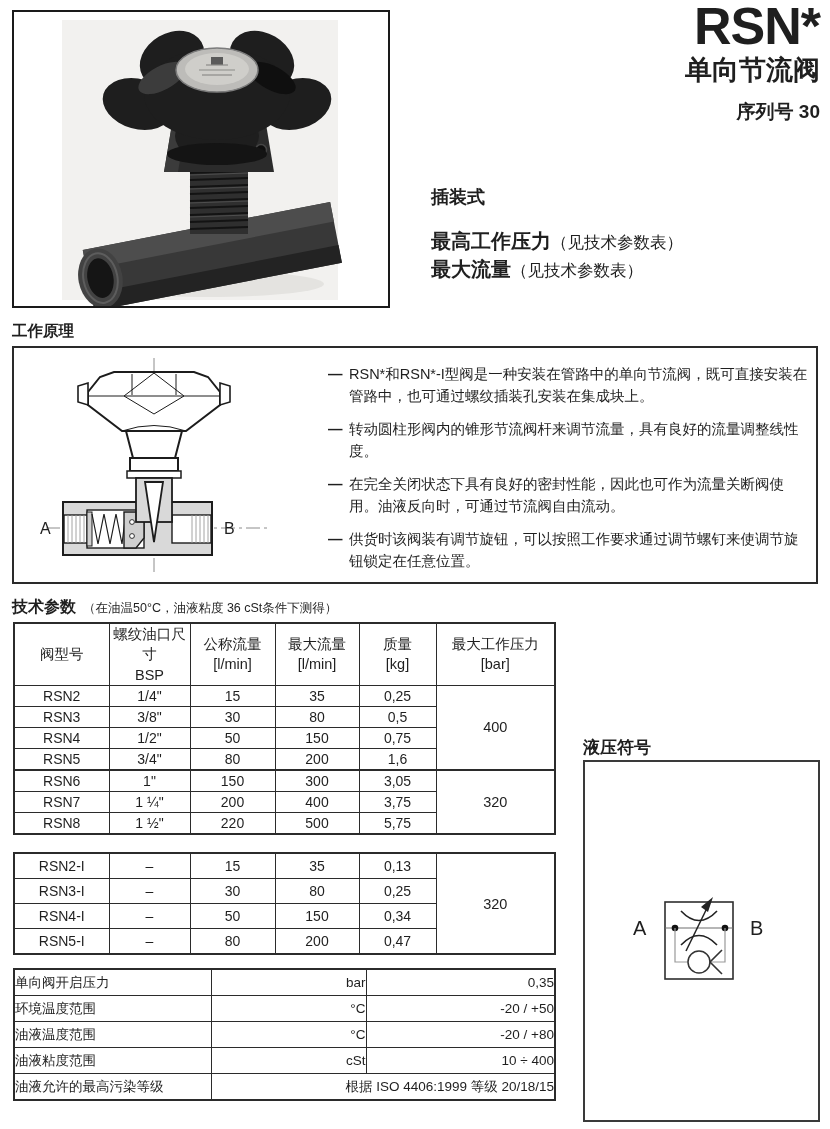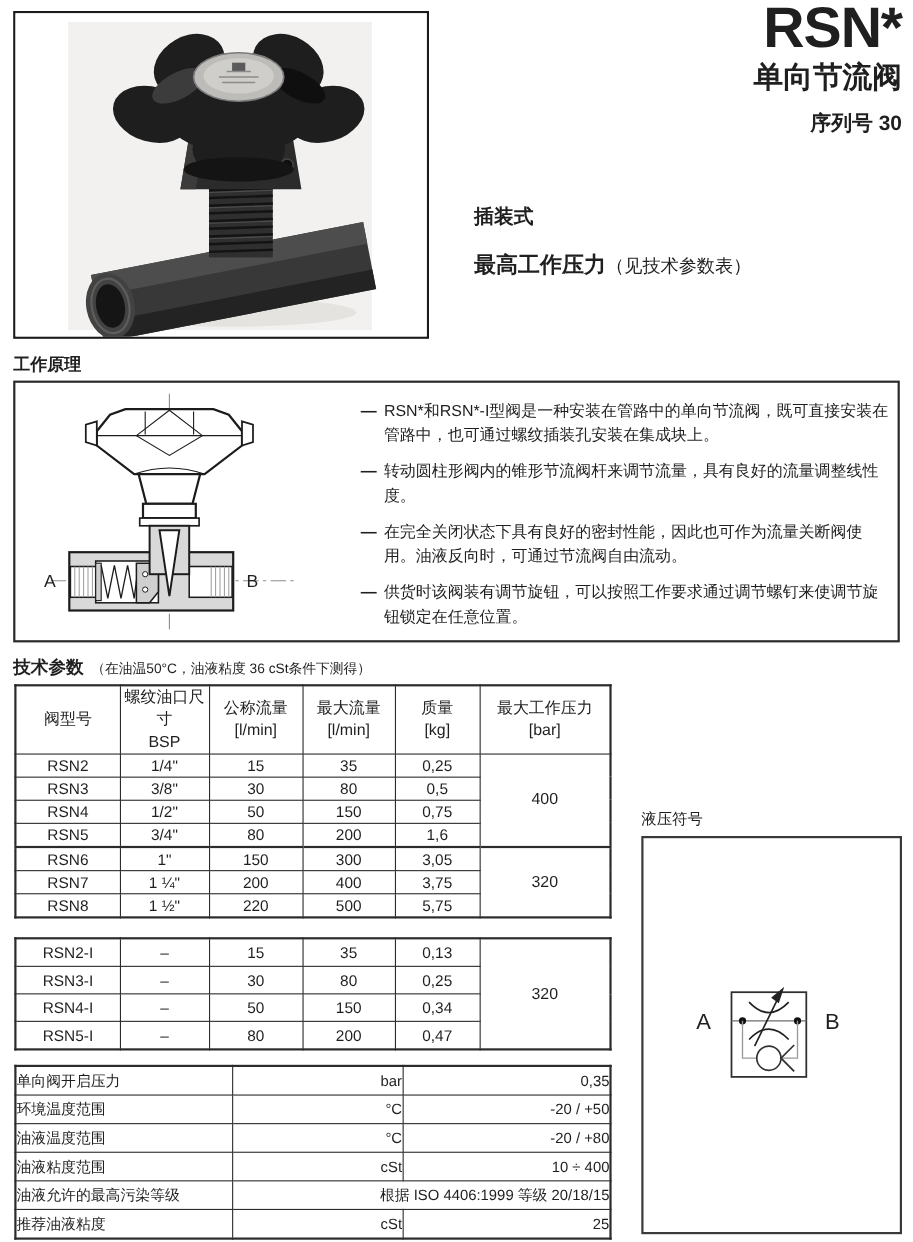--- a/index.html
+++ b/index.html
@@ -49,21 +49,21 @@
   #table1 tr.thick td{border-top-width:2px;}
   .hl{line-height:1.4;font-size:14.5px;}
   #table2{top:852px;}
   #table2 td{height:24px;}
   #table3{top:968px;}
   #table3 td{height:25px;font-size:13.5px;text-align:right;}
   #table3 td.lbl{text-align:left;}
   .pcell{font-size:14.5px;}
 
   
-  #sym-heading{left:583px;top:736px;font-size:14px;font-weight:normal;}
+  #sym-heading{left:583px;top:736px;font-size:17px;font-weight:bold;}
   #sym-box{left:583px;top:760px;width:233px;height:358px;border:2px solid #3a3a3a;background:#fff;}
 </style>
 </head>
 <body>
 
 <div id="photo-box" class="abs">
   <svg width="374" height="294" viewBox="0 0 374 294">
     <rect x="0" y="0" width="374" height="294" fill="#ffffff"></rect>
     <rect x="48" y="8" width="276" height="280" fill="#f2f1ef"></rect>
     <ellipse cx="195" cy="272" rx="115" ry="13" fill="#e4e3e0"></ellipse>
@@ -133,20 +133,23 @@
   <div id="brand">RSN*</div>
   <div id="subtitle">单向节流阀</div>
   <div id="series">序列号 30</div>
 </div>
 
 <div id="features" class="abs">
   <div class="feat">插装式</div>
   <div class="gap"></div>
   <div class="spec">
     <span class="spec-label">最高工作压力</span><span class="spec-note">（见技术参数表）</span>
+  </div>
+  <div class="spec">
+    <span class="spec-label">最大流量</span><span class="spec-note">（见技术参数表）</span>
   </div>
 </div>
 
 <div id="wp-heading" class="abs">工作原理</div>
 <div id="wp-box" class="abs">
   <svg id="wp-drawing" width="285" height="226" viewBox="0 0 285 226">
 
     <line x1="128" y1="6" x2="128" y2="222" stroke="#8c8c8c" stroke-width="1" stroke-dasharray="14 4 3 4"></line>
     <line x1="20" y1="176" x2="242" y2="176" stroke="#8c8c8c" stroke-width="1" stroke-dasharray="14 4 3 4"></line>
 
@@ -377,25 +380,20 @@
       </tr>
     <tr>
         <td class="lbl">油液粘度范围</td>
         <td>cSt</td>
         <td>10 ÷ 400</td>
       </tr>
     <tr>
         <td class="lbl">油液允许的最高污染等级</td>
         <td colspan="2">根据 ISO 4406:1999 等级 20/18/15</td>
       </tr>
-    <tr>
-        <td class="lbl">推荐油液粘度</td>
-        <td>cSt</td>
-        <td>25</td>
-      </tr>
   </tbody>
 </table>
 
 <div id="sym-heading" class="abs">液压符号</div>
 <div id="sym-box" class="abs">
   <svg width="233" height="358" viewBox="0 0 233 358">
 
     <rect x="80" y="140" width="68" height="77" fill="#ffffff" stroke="#2e2e2e" stroke-width="1.6"></rect>
 
     <line x1="80" y1="166" x2="148" y2="166" stroke="#6f6f6f" stroke-width="1.2"></line>

